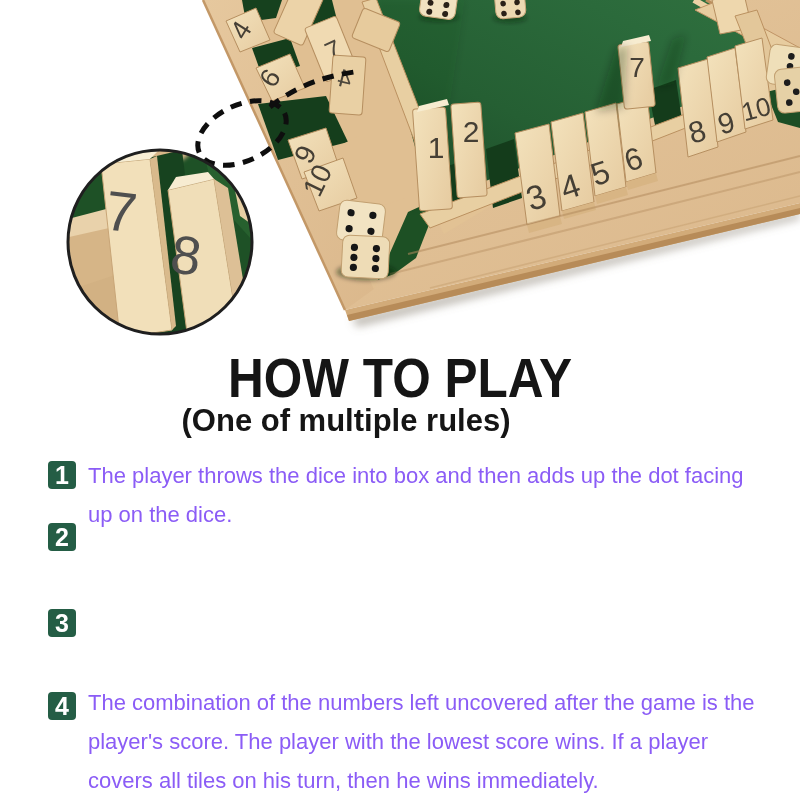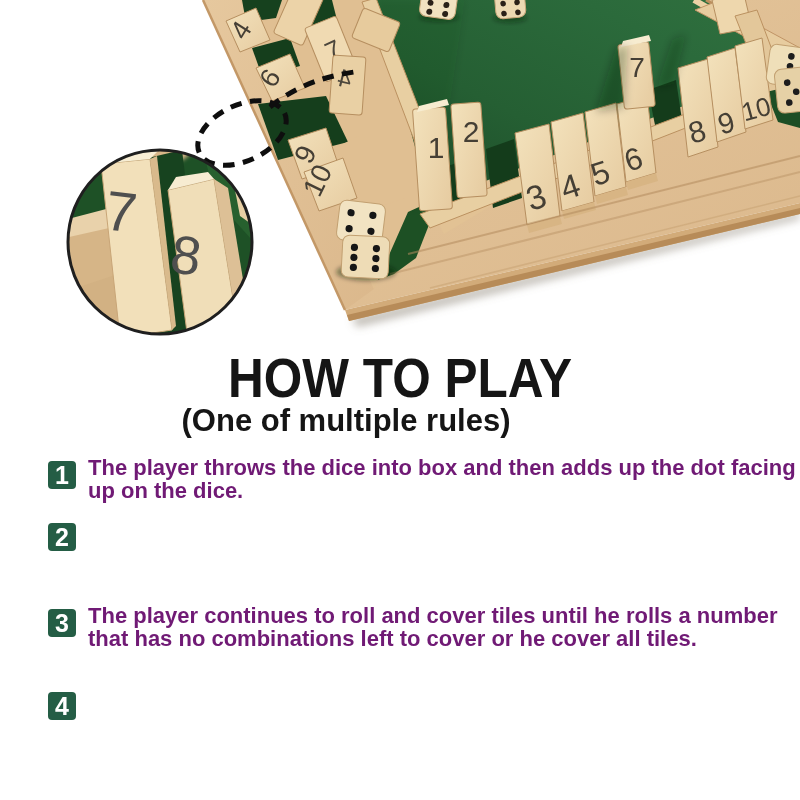--- a/index.html
+++ b/index.html
@@ -3,21 +3,21 @@
 <meta charset="utf-8">
 <style>
   html,body{margin:0;padding:0;background:#fff;}
   .page{position:relative;width:800px;height:800px;background:#ffffff;overflow:hidden;
         font-family:"Liberation Sans", sans-serif;}
   .title{position:absolute;left:0;top:346px;width:800px;text-align:center;
          font-size:55px;font-weight:bold;color:#151515;letter-spacing:0px;
          transform:scaleX(0.9);transform-origin:400px 0;}
   .subtitle{position:absolute;left:0;top:403px;width:692px;text-align:center;
          font-size:31px;font-weight:bold;color:#151515;}
-  .item{position:absolute;left:88px;font-size:22px;line-height:23px;color:#701a75;font-weight:bold;}
+  .item{position:absolute;left:88px;font-size:22px;line-height:39px;color:#8b5cf6;}
   .badge{position:absolute;left:48px;width:28px;height:28px;background:#245d45;
          border-radius:4px;color:#fff;font-weight:bold;font-size:25px;text-align:center;
          line-height:28px;font-family:"Liberation Sans",sans-serif;}
 </style>
 </head>
 <body>
 <div class="page">
 
 <svg width="800" height="346" viewBox="0 0 800 346" xmlns="http://www.w3.org/2000/svg">
   <defs>
@@ -291,19 +291,19 @@
 
 <div class="item" style="top:456px;">The player throws the dice into box and then adds up the dot facing<br>up on the dice.</div>
 
 
 <div class="badge" style="top:523px;">2</div>
 
 
 
 <div class="badge" style="top:609px;">3</div>
 
-<div class="item" style="top:604px;">The player continues to roll and cover tiles until he rolls a number<br>that has no combinations left to cover or he cover all tiles.</div>
 
 
 <div class="badge" style="top:692px;">4</div>
 
+<div class="item" style="top:683px;">The combination of the numbers left uncovered after the game is the<br>player's score. The player with the lowest score wins. If a player<br>covers all tiles on his turn, then he wins immediately.</div>
 
 </div>
 
 </body></html>

